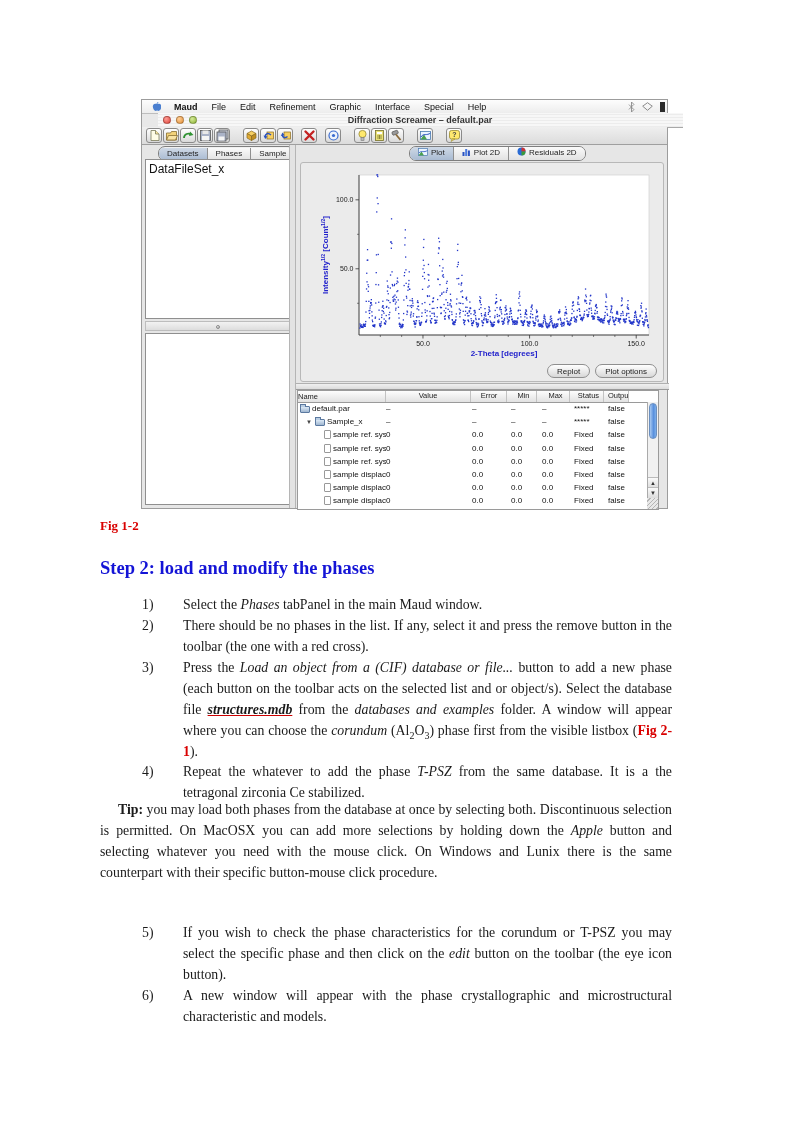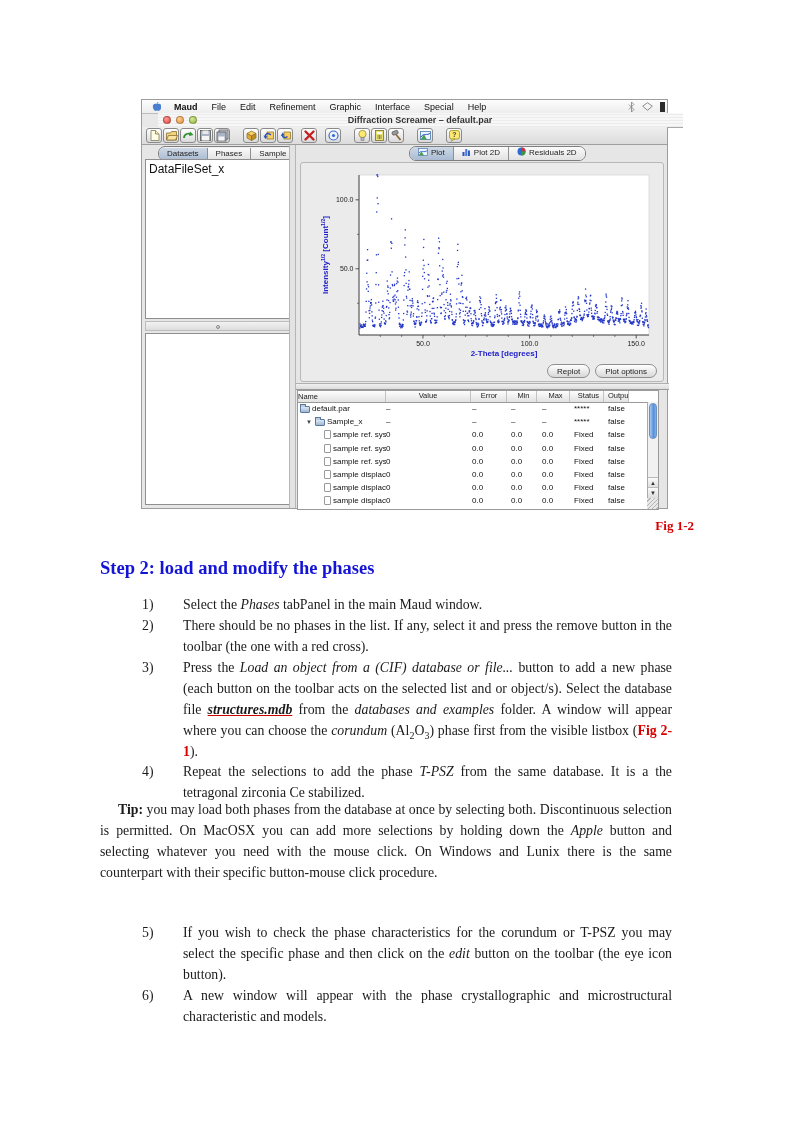--- a/index.html
+++ b/index.html
@@ -101,21 +101,21 @@
   .vthumb{position:absolute;left:1px;top:1px;width:8px;height:36px;border-radius:4px;
           background:linear-gradient(90deg,#a9c9f0,#578fdd 60%,#7fb0ea);border:1px solid #6a8fc0;box-sizing:border-box;}
   .sarrow{position:absolute;left:0;width:10px;height:10px;font-size:6px;line-height:10px;text-align:center;color:#333;
           background:linear-gradient(#fafafa,#dcdcdc);border-top:1px solid #bbb;}
   .sarrow.up{bottom:21px;}
   .sarrow.down{bottom:11px;}
   .grip{position:absolute;right:0;bottom:0;width:11px;height:11px;
         background:repeating-linear-gradient(135deg,#e8e8e8 0 2px,#b5b5b5 2px 3px);}
 
   
-  .fig-caption{position:absolute;left:100px;top:518px;width:594px;text-align:right;
+  .fig-caption{position:absolute;left:100px;top:518px;width:594px;text-align:left;
                font-weight:bold;font-size:13px;color:#d90000;}
   .doc-heading{position:absolute;left:100px;top:558px;font-size:18.5px;font-weight:bold;color:#1414d6;margin:0;}
   .doc{position:absolute;left:100px;top:0;width:572px;font-size:13.8px;line-height:21px;}
   .doc-item{position:absolute;left:83px;width:489px;text-align:justify;}
   .doc-item .num{position:absolute;left:-41px;}
   .tip{position:absolute;left:0;width:572px;text-align:justify;text-indent:18px;}
   .seg-i{font-style:italic;}
   .seg-b{font-weight:bold;}
   .seg-red{color:#d90000;font-weight:bold;}
   .seg-iu{font-style:italic;text-decoration:underline;text-decoration-color:#cc0000;font-weight:bold;}
@@ -1592,19 +1592,19 @@
     </div>
   </div>
 
   <div class="fig-caption">Fig 1-2</div>
   <h1 class="doc-heading">Step 2: load and modify the phases</h1>
 
   <div class="doc">
     <div class="doc-item" style="top:594px"><span class="num">1)</span><span><span>Select the </span><span class="seg-i">Phases</span><span> tabPanel in the main Maud window.</span></span></div>
     <div class="doc-item" style="top:615px"><span class="num">2)</span><span><span>There should be no phases in the list. If any, select it and press the remove button in the toolbar (the one with a red cross).</span></span></div>
     <div class="doc-item" style="top:657px"><span class="num">3)</span><span><span>Press the </span><span class="seg-i">Load an object from a (CIF) database or file...</span><span> button to add a new phase (each button on the toolbar acts on the selected list and or object/s). Select the database file </span><span class="seg-iu">structures.mdb</span><span> from the </span><span class="seg-i">databases and examples</span><span> folder. A window will appear where you can choose the </span><span class="seg-i">corundum</span><span> (Al</span><span class="seg-sub">2</span><span>O</span><span class="seg-sub">3</span><span>) phase first from the visible listbox (</span><span class="seg-red">Fig 2-1</span><span>).</span></span></div>
-    <div class="doc-item" style="top:761px"><span class="num">4)</span><span><span>Repeat the selections to add the phase </span><span class="seg-i">T-PSZ</span><span> from the same database. It is a the tetragonal zirconia Ce stabilized.</span></span></div>
+    <div class="doc-item" style="top:761px"><span class="num">4)</span><span><span>Repeat the whatever to add the phase </span><span class="seg-i">T-PSZ</span><span> from the same database. It is a the tetragonal zirconia Ce stabilized.</span></span></div>
     <p class="tip" style="top:799px;margin:0"><span><span class="seg-b">Tip:</span><span> you may load both phases from the database at once by selecting both. Discontinuous selection is permitted. On MacOSX you can add more selections by holding down the </span><span class="seg-i">Apple</span><span> button and selecting whatever you need with the mouse click. On Windows and Lunix there is the same counterpart with their specific button-mouse click procedure.</span></span></p>
     <div class="doc-item" style="top:922px"><span class="num">5)</span><span><span>If you wish to check the phase characteristics for the corundum or T-PSZ you may select the specific phase and then click on the </span><span class="seg-i">edit</span><span> button on the toolbar (the eye icon button).</span></span></div>
     <div class="doc-item" style="top:985px"><span class="num">6)</span><span><span>A new window will appear with the phase crystallographic and microstructural characteristic and models.</span></span></div>
   </div>
 
 </div>
 
 </body></html>

